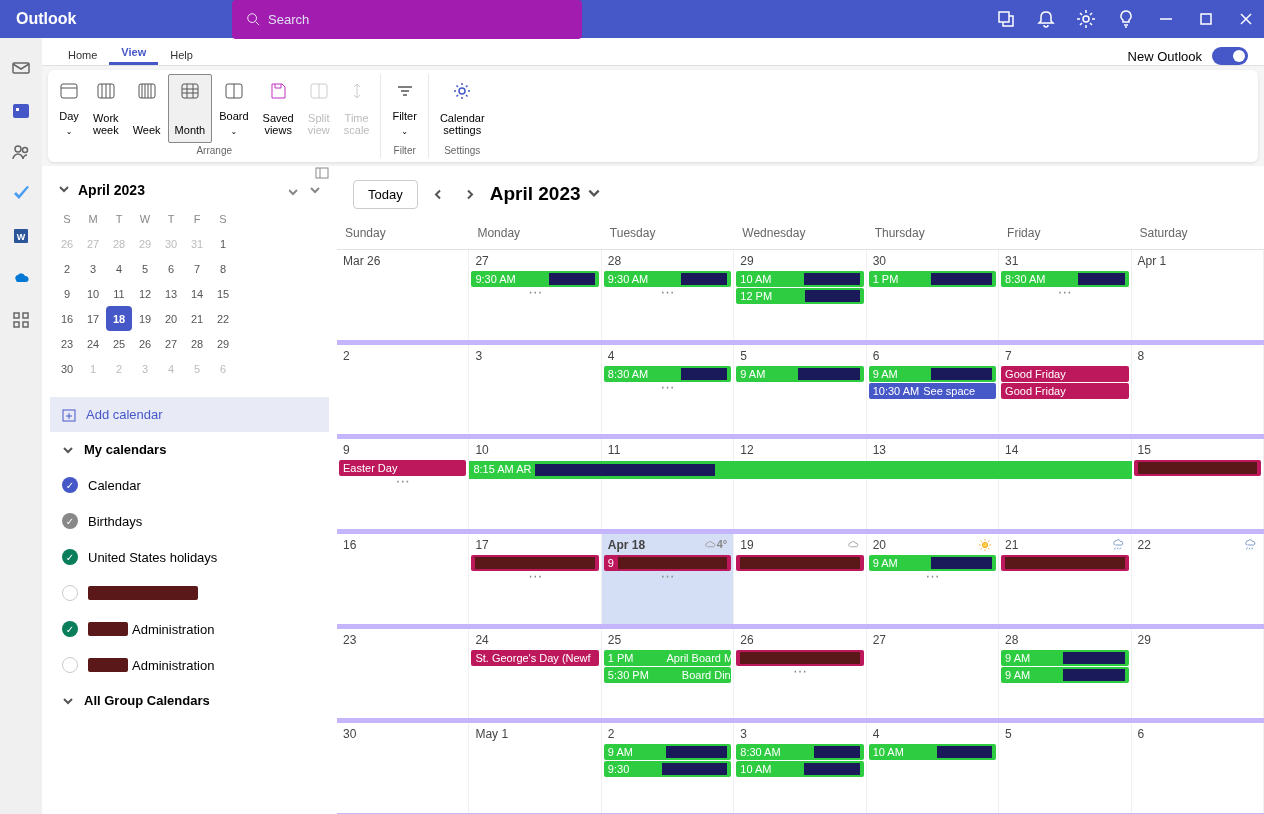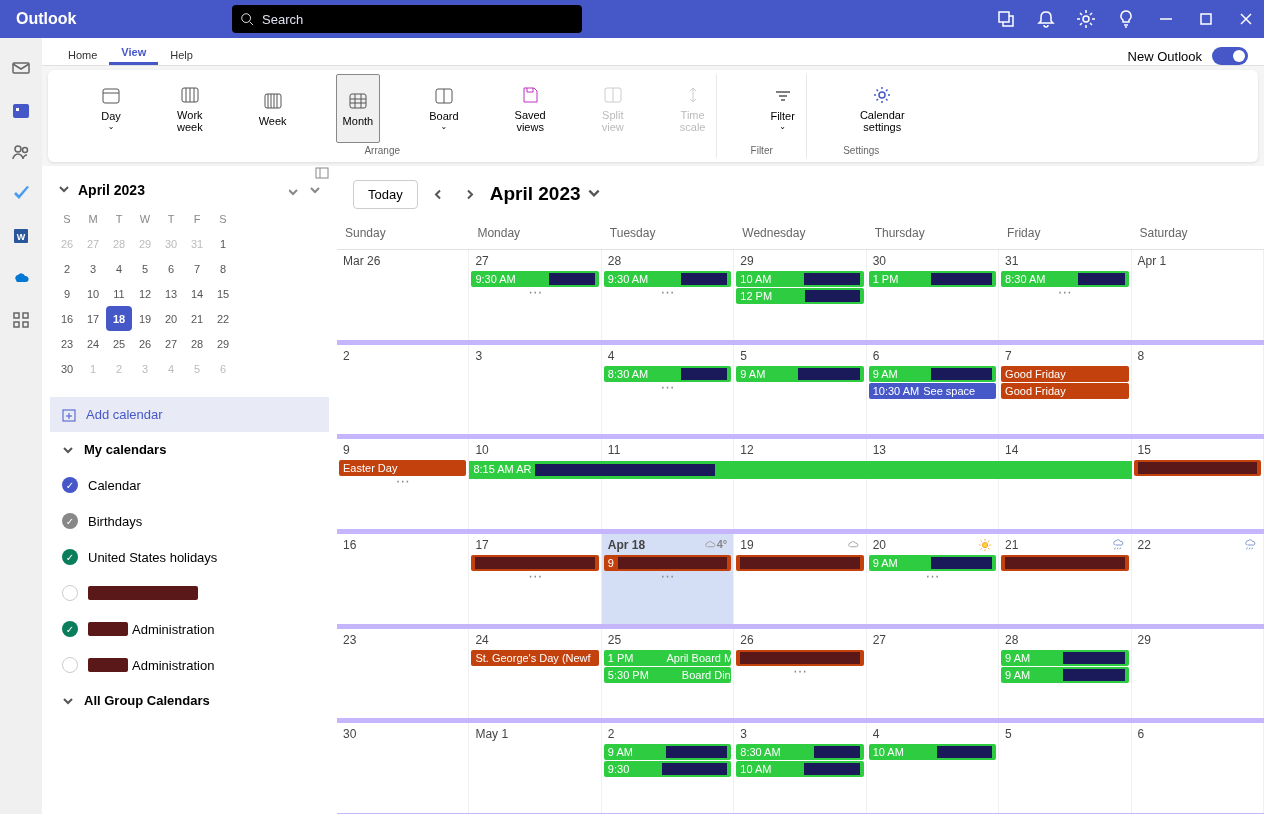--- a/index.html
+++ b/index.html
@@ -1,33 +1,33 @@
 <!DOCTYPE html>
 <html><head>
 <meta charset="utf-8">
 <style>
 * { margin: 0; padding: 0; box-sizing: border-box; font-family: 'Segoe UI', Tahoma, sans-serif; }
 body { width: 1264px; height: 814px; overflow: hidden; background: #f5f5f5; }
 .titlebar { height: 38px; background: #4658C8; display: flex; align-items: center; color: white; padding: 0 8px; }
 .app-title { font-size: 16px; font-weight: 600; padding-left: 8px; width: 180px; }
-.search-box { width: 350px; height: 28px; background: #000000; border-radius: 4px; display: flex; align-items: center; padding: 0 8px; margin-left: 44px; }
+.search-box { width: 350px; height: 39px; background: #a21caf; border-radius: 4px; display: flex; align-items: center; padding: 0 14px; margin-left: 44px; }
 .search-box input { background: transparent; border: none; color: white; font-size: 13px; flex: 1; outline: none; }
 .search-box input::placeholder { color: #e0e0f0; }
 .titlebar-right { margin-left: auto; display: flex; gap: 20px; align-items: center; }
 .titlebar-icon { width: 20px; height: 20px; display: flex; align-items: center; justify-content: center; cursor: pointer; }
 .tabs-row { height: 28px; background: white; display: flex; align-items: flex-end; padding-left: 56px; border-bottom: 1px solid #e0e0e0; }
 .tab { padding: 4px 12px; font-size: 11px; cursor: pointer; color: #333; }
 .tab.active { border-bottom: 3px solid #4658C8; font-weight: 600; color: #4658C8; }
 .new-outlook { margin-left: auto; display: flex; align-items: center; gap: 10px; padding-right: 16px; font-size: 13px; }
 .toggle { width: 36px; height: 18px; background: #4658C8; border-radius: 9px; position: relative; }
 .toggle::after { content: ''; position: absolute; width: 12px; height: 12px; background: white; border-radius: 50%; right: 3px; top: 3px; }
 .ribbon { height: 92px; background: white; margin: 4px 6px; border-radius: 6px; box-shadow: 0 1px 3px rgba(0,0,0,0.1); display: flex; padding: 4px 0; }
 .ribbon-group { display: flex; flex-direction: column; align-items: center; padding: 0 4px; border-right: 1px solid #e8e8e8; }
 .ribbon-btns { display: flex; flex: 1; }
-.ribbon-btn { display: flex; flex-direction: column; align-items: center; justify-content: center; padding: 6px 6px; font-size: 11px; cursor: pointer; text-align: center; border: 1px solid transparent; margin-left: 42px; }
+.ribbon-btn { display: flex; flex-direction: column; align-items: center; justify-content: space-between; padding: 6px 6px; font-size: 11px; cursor: pointer; text-align: center; border: 1px solid transparent; }
 .ribbon-btn.selected { border: 1px solid #888; background: #f0f0f0; border-radius: 2px; }
 .ribbon-btn.disabled { color: #bbb; }
 .ribbon-btn .icon-box { width: 20px; height: 20px; margin-bottom: 4px; }
 .ribbon-label { font-size: 10px; color: #666; padding: 2px 0; }
 .main-content { display: flex; height: calc(100% - 162px); }
 .left-rail { width: 42px; background: #f0f0f0; display: flex; flex-direction: column; align-items: center; padding-top: 20px; gap: 22px; position: absolute; top: 38px; left: 0; height: calc(100% - 38px); }
 .rail-icon { width: 20px; height: 20px; cursor: pointer; color: #666; }
 .rail-icon.active { color: #4658C8; }
 .side-panel { width: 295px; margin-left: 42px; background: white; padding: 16px 8px; overflow-y: auto; position: relative; }
 .mini-cal-header { display: flex; align-items: center; font-size: 14px; font-weight: 600; padding: 0 8px 8px; }
@@ -53,21 +53,21 @@
 .cal-header-cell { flex: 1; font-size: 12px; color: #666; padding: 4px 8px; }
 .cal-grid { flex: 1; display: flex; flex-direction: column; }
 .cal-week { flex: 1; display: flex; border-bottom: 5px solid #c4b5fd; position: relative; min-height: 90px; }
 .cal-day { flex: 1; border-right: 1px solid #f0f0f0; padding: 2px; position: relative; min-width: 0; }
 .cal-day.today { background: #d4def5; }
 .cal-date { font-size: 12px; color: #444; padding: 2px 4px; display: flex; align-items: center; gap: 4px; }
 .cal-date.today-date { font-weight: 600; }
 .weather { margin-left: auto; font-size: 11px; color: #888; }
 .event { font-size: 11px; padding: 2px 4px; margin: 1px 0; border-radius: 2px; white-space: nowrap; overflow: hidden; display: flex; gap: 4px; }
 .event.green { background: #2ecc40; color: white; gap: 33px; }
-.event.gray { background: #c2410c; color: white; }
+.event.gray { background: #be185d; color: white; }
 .event.blue { background: #4658C8; color: white; }
 .event-redact { background: #1a1a5a; flex: 1; height: 12px; }
 .event-redact.red { background: #5a1818; }
 .more-dots { text-align: center; color: #888; font-size: 14px; height: 12px; line-height: 8px; cursor: pointer; }
 .multi-day { position: absolute; height: 18px; font-size: 11px; padding: 2px 4px; top: 22px; color: white; overflow: hidden; }
 svg { width: 100%; height: 100%; }
 </style>
 </head>
 <body>
 

